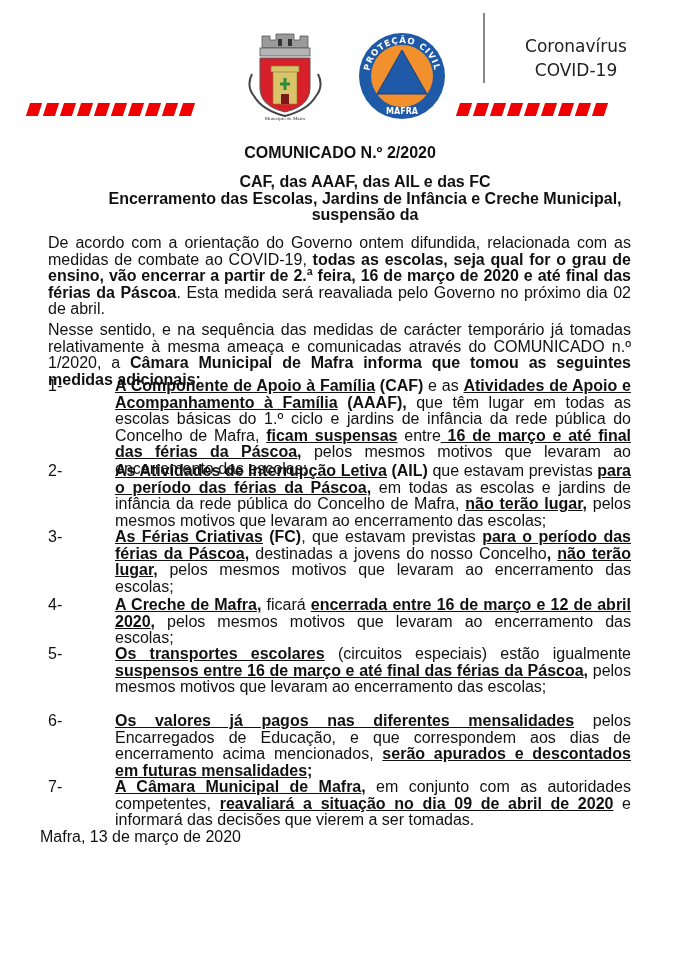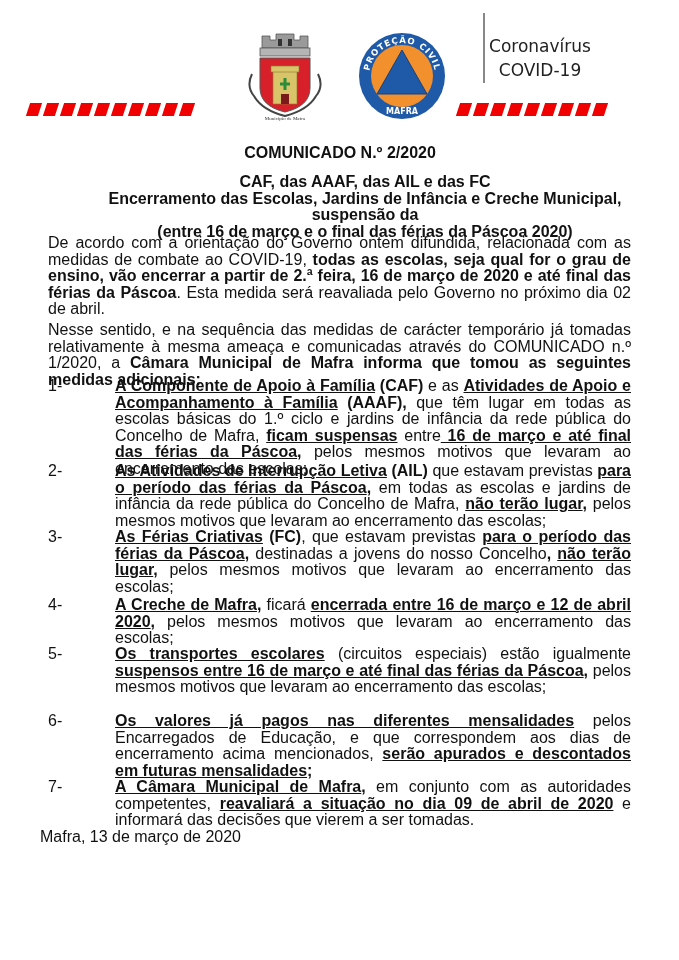--- a/index.html
+++ b/index.html
@@ -3,21 +3,21 @@
 <meta charset="utf-8">
 <style>
   html, body { margin:0; padding:0; background:#ffffff; }
   body { width:679px; height:960px; position:relative; overflow:hidden;
          font-family:"Liberation Sans", sans-serif; color:#111; }
   .abs { position:absolute; }
   .stripes { display:flex; gap:5px; }
   .stripe { width:12px; height:13px; background:#f00000; transform:skewX(-18deg); }
   .vline { width:2px; background:#888; }
   .covid-title { font-family:"DejaVu Sans", sans-serif; font-size:17px; line-height:24px;
-                 text-align:center; color:#222; font-weight:normal; }
+                 text-align:center; color:#222; font-weight:normal;padding-left:36px; }
   .doc-text { font-size:16px; line-height:16.6px; text-align:justify; }
   .center { text-align:center; }
   b { font-weight:bold; }
   u { text-decoration:underline; text-underline-offset:1px; }
   .item { display:flex; }
   .item .num { width:27px; flex:none; }
   .item .body { flex:1; text-align:justify;margin-left:40px; }
 </style>
 </head>
 <body>
@@ -86,21 +86,21 @@
     <div class="stripe"></div>
 </div>
 
 <div class="abs doc-text center" style="left:40px; top:145px; width:600px;">
   <b>COMUNICADO N.º 2/2020</b>
 </div>
 
 <div class="abs doc-text center" style="left:90px; top:174px; width:550px;">
   <b><div>CAF, das AAAF, das AIL e das FC</div>
   <div>Encerramento das Escolas, Jardins de Infância e Creche Municipal, suspensão da</div>
-  <div>(entre 16 de março e o final das férias da Páscoa 2020)</div></b>
+  </b>
 </div>
 
 <div class="abs doc-text" style="left:48px; top:235px; width:583px;">
   <span>De acordo com a orientação do Governo ontem difundida, relacionada com as medidas de combate ao COVID-19, </span><b>todas as escolas, seja qual for o grau de ensino, vão encerrar a partir de 2.ª feira, 16 de março de 2020 e até final das férias da Páscoa</b><span>. Esta medida será reavaliada pelo Governo no próximo dia 02 de abril.</span>
 </div>
 
 <div class="abs doc-text" style="left:48px; top:316px; width:583px;margin-top:6px;">
   <span>Nesse sentido, e na sequência das medidas de carácter temporário já tomadas relativamente à mesma ameaça e comunicadas através do COMUNICADO n.º 1/2020, a </span><b>Câmara Municipal de Mafra informa que tomou as seguintes medidas adicionais:</b>
 </div>
 

